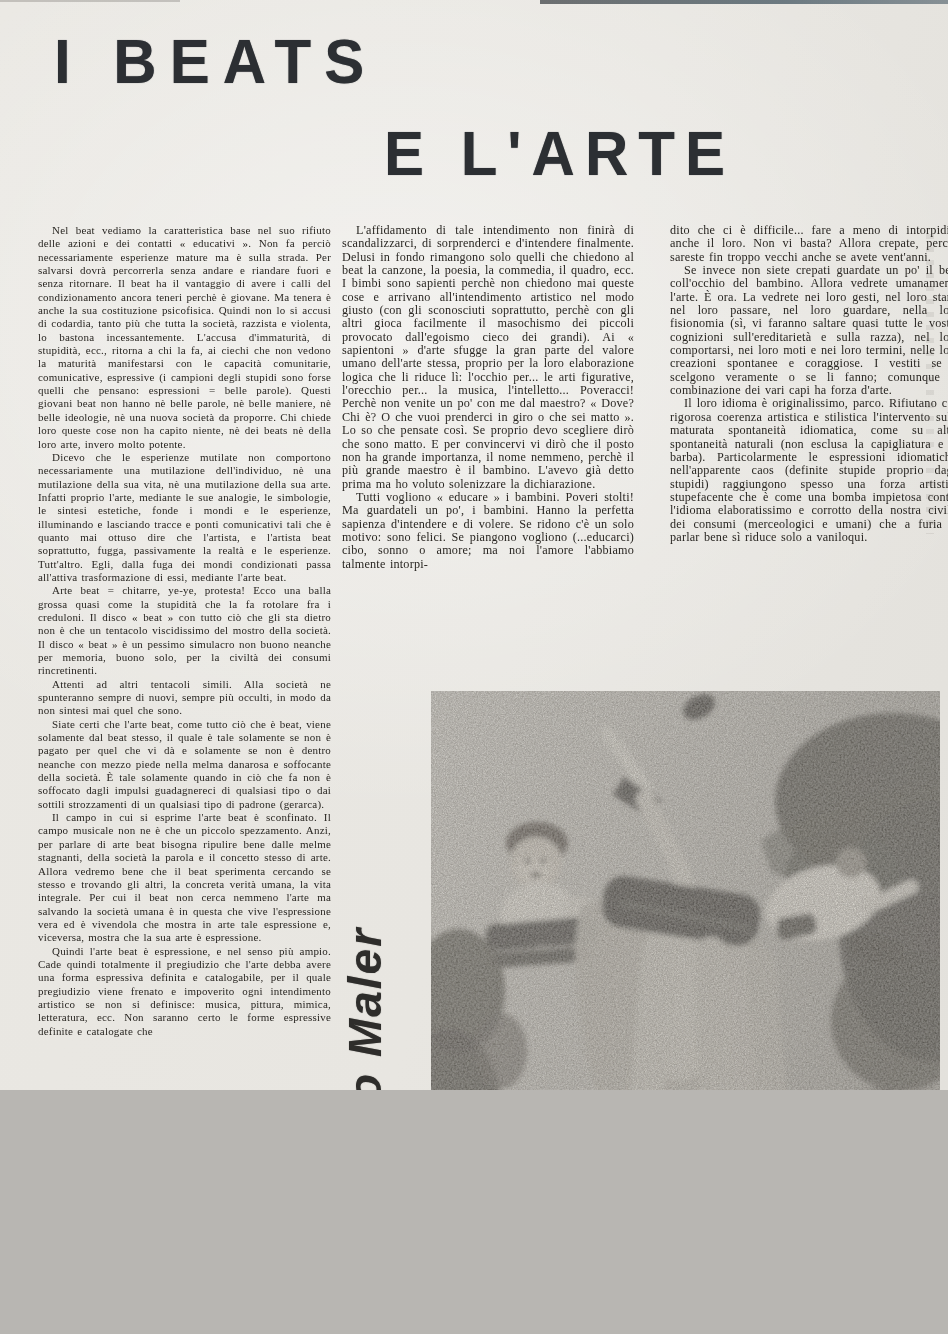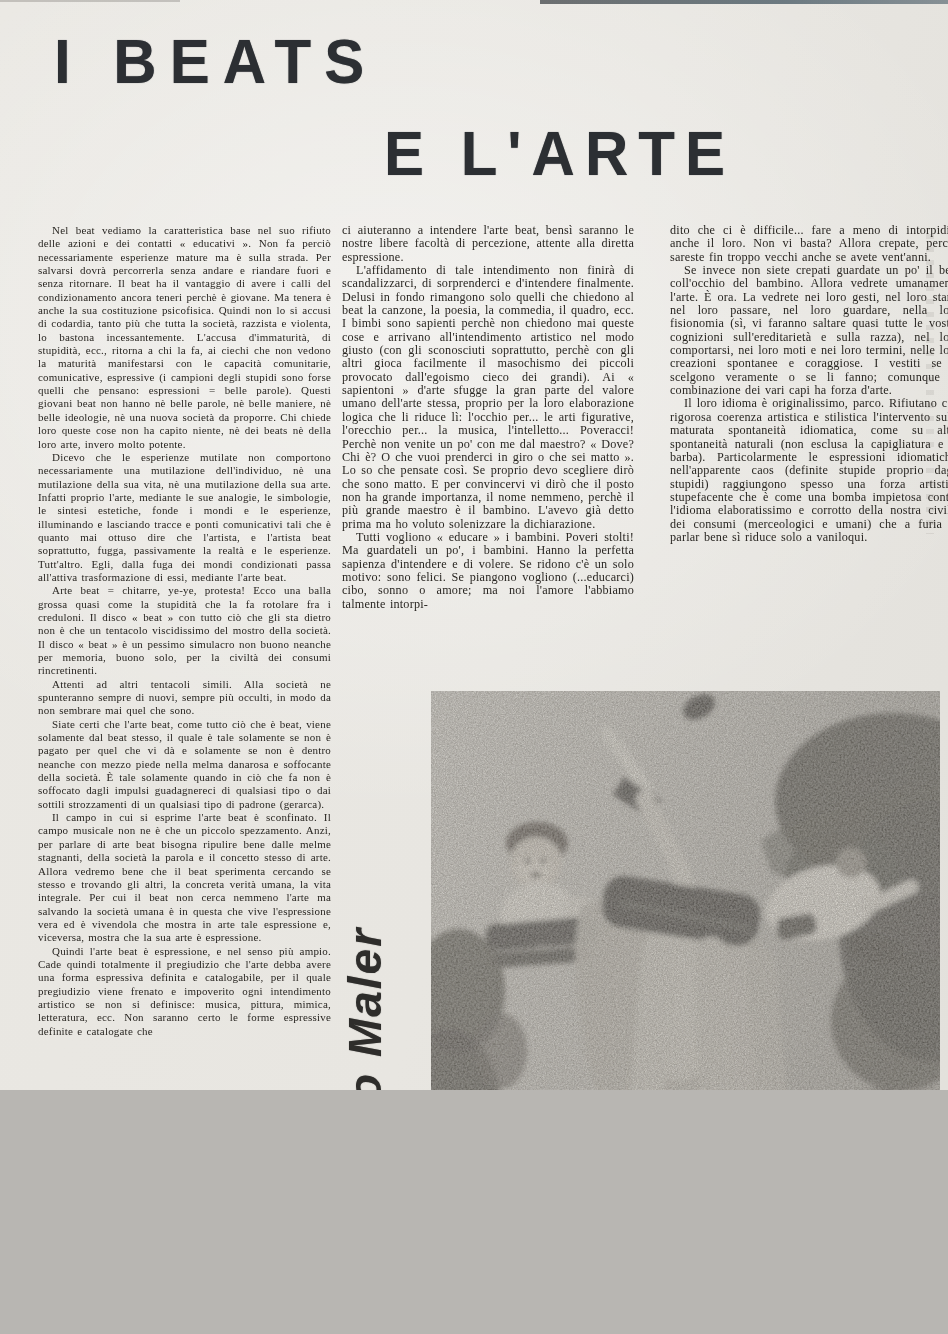--- a/index.html
+++ b/index.html
@@ -98,28 +98,27 @@
   <div class="edge-top"></div>
   <div class="edge-top-left"></div>
 
   <div class="title title-1">I BEATS</div>
   <div class="title title-2">E L'ARTE</div>
 
   <div class="col col-1">
     <p class="indent">Nel beat vediamo la caratteristica base nel suo rifiuto delle azioni e dei contatti « educativi ». Non fa perciò necessariamente esperienze mature ma è sulla strada. Per salvarsi dovrà percorrerla senza andare e riandare fuori e senza ritornare. Il beat ha il vantaggio di avere i calli del condizionamento ancora teneri perchè è giovane. Ma tenera è anche la sua costituzione psicofisica. Quindi non lo si accusi di codardia, tanto più che tutta la società, razzista e violenta, lo bastona incessantemente. L'accusa d'immaturità, di stupidità, ecc., ritorna a chi la fa, ai ciechi che non vedono la maturità manifestarsi con le capacità comunitarie, comunicative, espressive (i campioni degli stupidi sono forse quelli che pensano: espressioni = belle parole). Questi giovani beat non hanno nè belle parole, nè belle maniere, nè belle ideologie, nè una nuova società da proporre. Chi chiede loro queste cose non ha capito niente, nè dei beats nè della loro arte, invero molto potente.</p>
     <p class="indent">Dicevo che le esperienze mutilate non comportono necessariamente una mutilazione dell'individuo, nè una mutilazione della sua vita, nè una mutilazione della sua arte. Infatti proprio l'arte, mediante le sue analogie, le simbologie, le sintesi estetiche, fonde i mondi e le esperienze, illuminando e lasciando tracce e ponti comunicativi tali che è quanto mai ottuso dire che l'artista, e l'artista beat soprattutto, fugga, passivamente la realtà e le esperienze. Tutt'altro. Egli, dalla fuga dei mondi condizionati passa all'attiva trasformazione di essi, mediante l'arte beat.</p>
     <p class="indent">Arte beat = chitarre, ye-ye, protesta! Ecco una balla grossa quasi come la stupidità che la fa rotolare fra i creduloni. Il disco « beat » con tutto ciò che gli sta dietro non è che un tentacolo viscidissimo del mostro della società. Il disco « beat » è un pessimo simulacro non buono neanche per memoria, buono solo, per la civiltà dei consumi rincretinenti.</p>
-    <p class="indent">Attenti ad altri tentacoli simili. Alla società ne spunteranno sempre di nuovi, sempre più occulti, in modo da non sembrare mai quel che sono.</p>
+    <p class="indent">Attenti ad altri tentacoli simili. Alla società ne spunteranno sempre di nuovi, sempre più occulti, in modo da non sintesi mai quel che sono.</p>
     <p class="indent">Siate certi che l'arte beat, come tutto ciò che è beat, viene solamente dal beat stesso, il quale è tale solamente se non è pagato per quel che vi dà e solamente se non è dentro neanche con mezzo piede nella melma danarosa e soffocante della società. È tale solamente quando in ciò che fa non è soffocato dagli impulsi guadagnereci di qualsiasi tipo o dai sottili strozzamenti di un qualsiasi tipo di padrone (gerarca).</p>
     <p class="indent">Il campo in cui si esprime l'arte beat è sconfinato. Il campo musicale non ne è che un piccolo spezzamento. Anzi, per parlare di arte beat bisogna ripulire bene dalle melme stagnanti, della società la parola e il concetto stesso di arte. Allora vedremo bene che il beat sperimenta cercando se stesso e trovando gli altri, la concreta verità umana, la vita integrale. Per cui il beat non cerca nemmeno l'arte ma salvando la società umana è in questa che vive l'espressione vera ed è vivendola che mostra in arte tale espressione e, viceversa, mostra che la sua arte è espressione.</p>
     <p class="indent">Quindi l'arte beat è espressione, e nel senso più ampio. Cade quindi totalmente il pregiudizio che l'arte debba avere una forma espressiva definita e catalogabile, per il quale pregiudizio viene frenato e impoverito ogni intendimento artistico se non si definisce: musica, pittura, mimica, letteratura, ecc. Non saranno certo le forme espressive definite e catalogate che</p>
   </div>
 
   <div class="col col-2">
-    <p>ci aiuteranno a intendere l'arte beat, bensì saranno le nostre libere facoltà di percezione, attente alla diretta espressione.</p>
     <p class="indent">L'affidamento di tale intendimento non finirà di scandalizzarci, di sorprenderci e d'intendere finalmente. Delusi in fondo rimangono solo quelli che chiedono al beat la canzone, la poesia, la commedia, il quadro, ecc. I bimbi sono sapienti perchè non chiedono mai queste cose e arrivano all'intendimento artistico nel modo giusto (con gli sconosciuti soprattutto, perchè con gli altri gioca facilmente il masochismo dei piccoli provocato dall'egoismo cieco dei grandi). Ai « sapientoni » d'arte sfugge la gran parte del valore umano dell'arte stessa, proprio per la loro elaborazione logica che li riduce lì: l'occhio per... le arti figurative, l'orecchio per... la musica, l'intelletto... Poveracci! Perchè non venite un po' con me dal maestro? « Dove? Chi è? O che vuoi prenderci in giro o che sei matto ». Lo so che pensate così. Se proprio devo scegliere dirò che sono matto. E per convincervi vi dirò che il posto non ha grande importanza, il nome nemmeno, perchè il più grande maestro è il bambino. L'avevo già detto prima ma ho voluto solenizzare la dichiarazione.</p>
     <p class="indent">Tutti vogliono « educare » i bambini. Poveri stolti! Ma guardateli un po', i bambini. Hanno la perfetta sapienza d'intendere e di volere. Se ridono c'è un solo motivo: sono felici. Se piangono vogliono (...educarci) cibo, sonno o amore; ma noi l'amore l'abbiamo talmente intorpi-</p>
   </div>
 
   <div class="col col-3">
     <p>dito che ci è difficile... fare a meno di intorpidire anche il loro. Non vi basta? Allora crepate, perchè sareste fin troppo vecchi anche se avete vent'anni.</p>
     <p class="indent">Se invece non siete crepati guardate un po' il beat coll'occhio del bambino. Allora vedrete umanamente l'arte. È ora. La vedrete nei loro gesti, nel loro stare, nel loro passare, nel loro guardare, nella loro fisionomia (sì, vi faranno saltare quasi tutte le vostre cognizioni sull'ereditarietà e sulla razza), nel loro comportarsi, nei loro moti e nei loro termini, nelle loro creazioni spontanee e coraggiose. I vestiti se li scelgono veramente o se li fanno; comunque la combinazione dei vari capi ha forza d'arte.</p>
     <p class="indent">Il loro idioma è originalissimo, parco. Rifiutano con rigorosa coerenza artistica e stilistica l'intervento sulla maturata spontaneità idiomatica, come su altre spontaneità naturali (non esclusa la capigliatura e la barba). Particolarmente le espressioni idiomatiche, nell'apparente caos (definite stupide proprio dagli stupidi) raggiungono spesso una forza artistica stupefacente che è come una bomba impietosa contro l'idioma elaboratissimo e corrotto della nostra civiltà dei consumi (merceologici e umani) che a furia di parlar bene sì riduce solo a vaniloqui.</p>
   </div>
 

